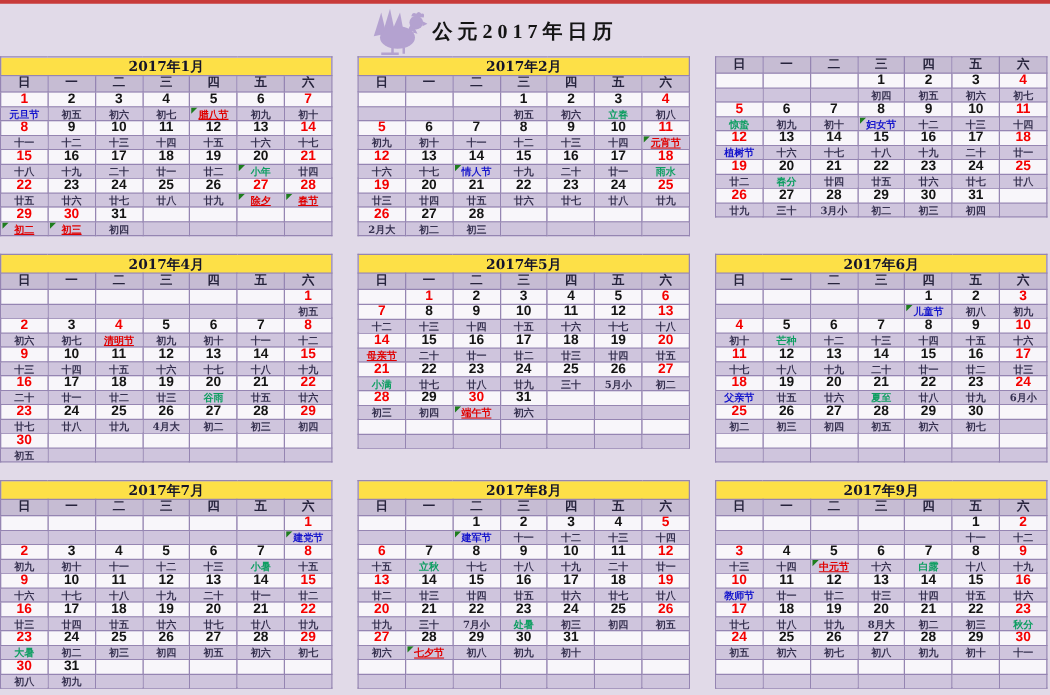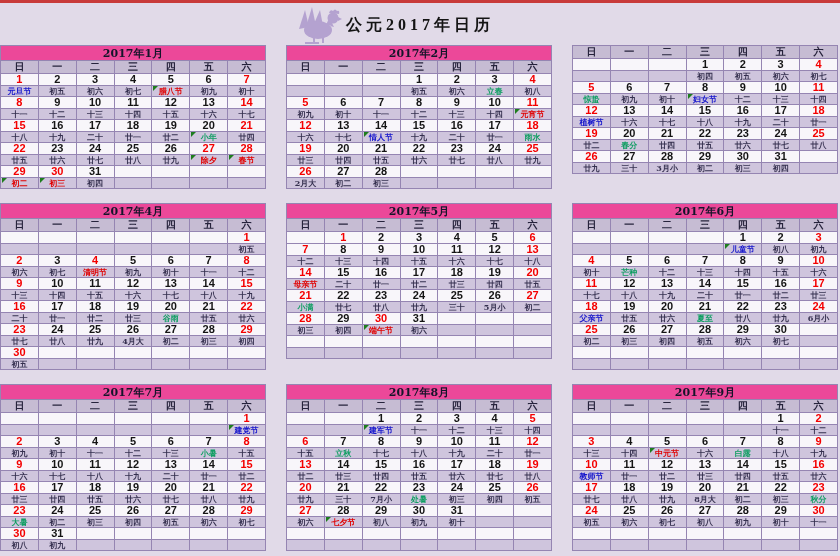--- a/index.html
+++ b/index.html
@@ -17,29 +17,29 @@
   .rooster{position:absolute;left:296px;top:2px;}
   .grid{
     display:grid;grid-template-columns:repeat(3,266px);
     column-gap:20px;row-gap:14px;align-items:start;margin-left:0;
   }
   table.month{border-collapse:collapse;width:266px;table-layout:fixed;}
   table.month th,table.month td{
     border:1px solid #9585b2;padding:0;text-align:center;
     overflow:hidden;white-space:nowrap;line-height:1;
   }
-  th.mtitle{background:#ec4899;height:14px;font-size:11px;font-weight:bold;
+  th.mtitle{background:#fde047;height:14px;font-size:11px;font-weight:bold;
     font-family:"DejaVu Serif",serif;color:#15152a;}
   th.wd{background:#c6bcd3;height:12px;font-size:10px;font-weight:bold;
     font-family:"DejaVu Serif",serif;color:#26233c;}
   td.dnum{background:#f8f6fa;height:11px;font-size:11px;font-weight:bold;color:#141414;}
   td.dnum.red{color:#f40000;}
   td.dlun{background:#cfc5dd;height:10px;font-size:8px;font-weight:bold;
     font-family:"DejaVu Serif",serif;color:#35304f;position:relative;}
-  td.dlun.red{color:#e00000;}
+  td.dlun.red{color:#e00000;text-decoration:underline;}
   td.dlun.blue{color:#1414cc;}
   td.dlun.green{color:#0f9e62;}
   td.dlun.mk::before{
     content:"";position:absolute;left:1px;top:0;width:0;height:0;
     border-top:5px solid #1e7d1e;border-right:5px solid transparent;
   }
 </style>
 </head>
 <body>
 

